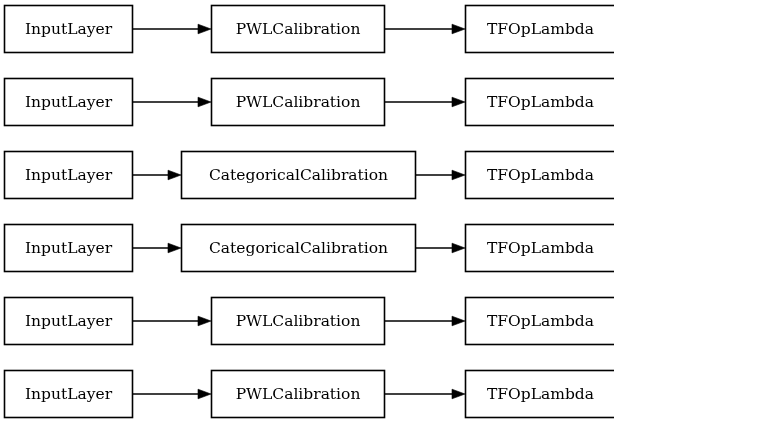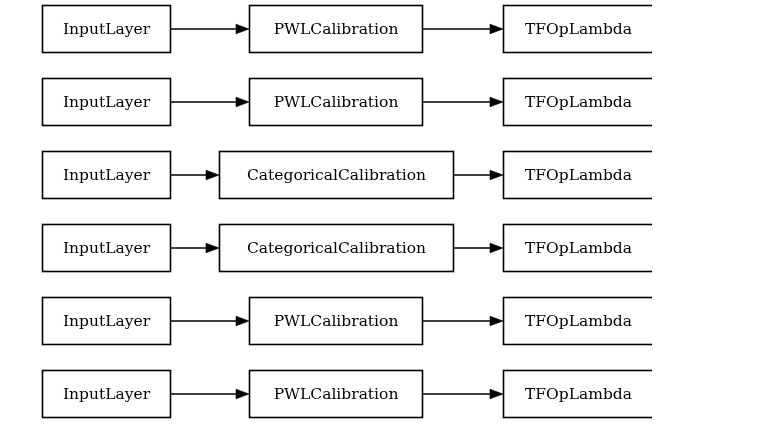--- a/index.html
+++ b/index.html
@@ -7,21 +7,20 @@
     padding: 0;
     background: #ffffff;
   }
   #diagram-root {
     position: relative;
     width: 614px;
     height: 427px;
     background: #ffffff;
     font-family: "DejaVu Serif", "Liberation Serif", serif;
     overflow: hidden;
-    margin-left: 38px;
   }
   svg#graph-canvas {
     display: block;
     width: 757px;
     height: 427px;
   }
   .node-box {
     fill: #ffffff;
     stroke: #000000;
     stroke-width: 1.6;

